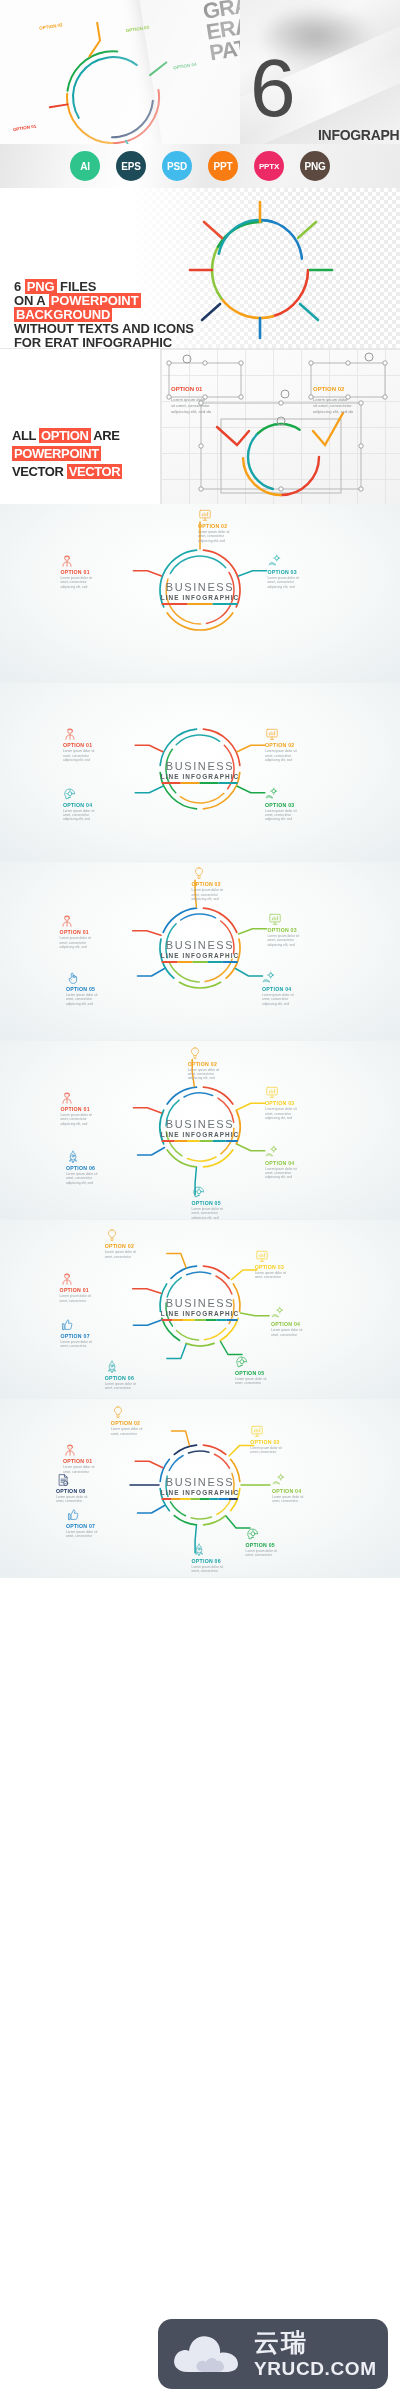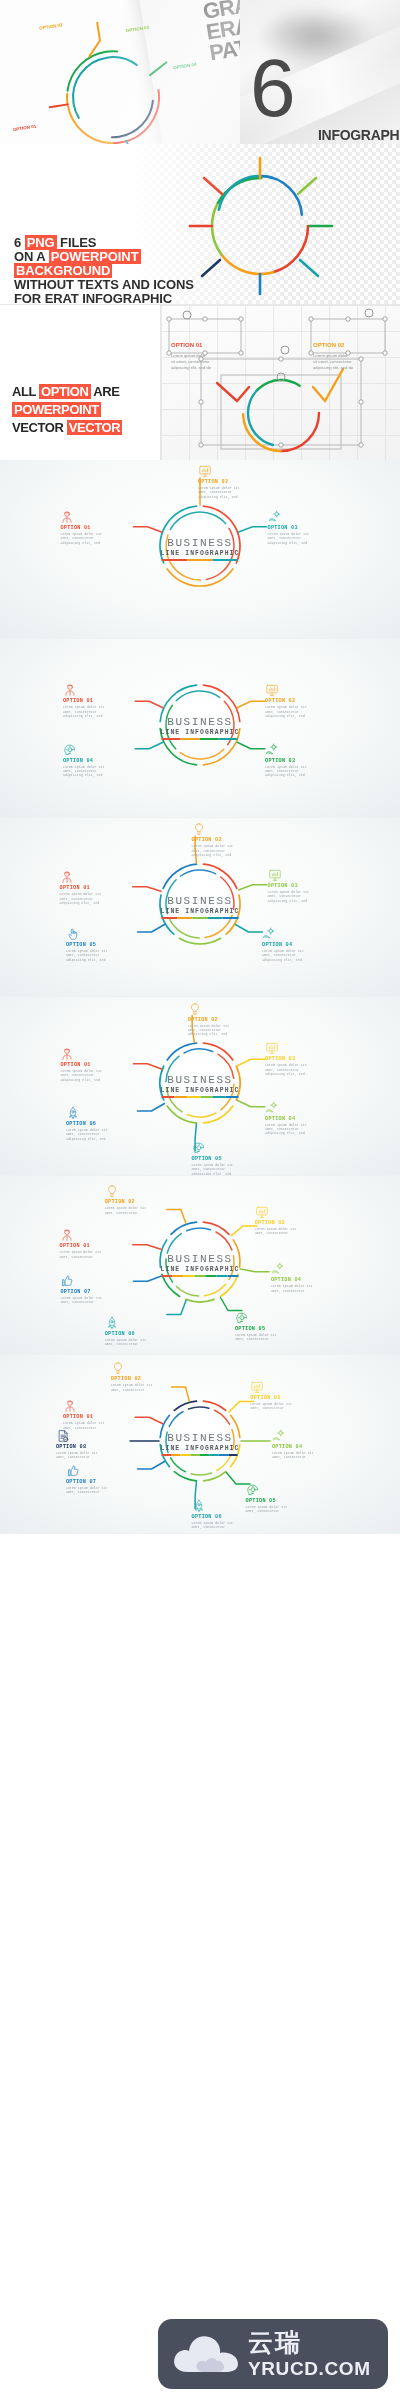--- a/index.html
+++ b/index.html
@@ -65,38 +65,38 @@
     color:#262626;letter-spacing:-.4px;}
   .vec-text div{white-space:nowrap;}
   .vec-right{position:relative;width:240px;height:155px;overflow:hidden;
     background:linear-gradient(160deg,#fdfdfd,#f2f2f2);border-left:1px solid #e6e6e6;}
   .wire-grid{position:absolute;inset:0;opacity:.5;
     background-image:linear-gradient(to right,#d8d8d8 1px,transparent 1px),
       linear-gradient(to bottom,#d8d8d8 1px,transparent 1px);
     background-size:28px 26px;}
 
   
-  .gallery{position:relative;width:400px;background:#fef9c3;font-family:Liberation Mono, monospace;}
+  .gallery{position:relative;width:400px;background:#fef9c3;}
   .info-card{position:relative;width:400px;height:178px;overflow:hidden;
     background:radial-gradient(ellipse at 50% 40%,#ffffff 0%,#f7f9f9 55%,#e9eef0 100%);
     border-bottom:1px solid #eef1f2;}
   .opt{position:absolute;width:74px;}
   .opt-title{font-size:5.2px;font-weight:bold;letter-spacing:.25px;margin:1px 0 1px;}
   .opt-body{font-size:3.3px;line-height:4.4px;color:#9aa3a8;}
   .opt.right{text-align:left;}
   .opt.left{text-align:left;}
   .center-label{position:absolute;left:50%;top:50%;transform:translate(-50%,-50%);text-align:center;}
   .center-label .t1{font-size:11px;color:#6d7478;letter-spacing:1.6px;line-height:12px;font-weight:300;}
   .center-label .t2{font-size:6.4px;color:#555b5e;letter-spacing:1.1px;font-weight:bold;margin-top:1px;}
   .center-bar{display:flex;height:2px;width:76px;margin:2px auto 0;}
   .center-bar i{flex:1;}
 
   
   .watermark{position:absolute;left:158px;bottom:14px;width:230px;height:70px;border-radius:14px;
-    background:#4a4f5e;display:flex;align-items:center;padding:0 12px;box-sizing:border-box;gap:4px;}
+    background:#4a4f5e;display:flex;align-items:center;padding:0 12px;box-sizing:border-box;gap:10px;}
   .wm-cloud{position:relative;width:74px;height:48px;flex:none;}
   .wm-text{color:#eceef4;line-height:1;}
   .wm-cn{font-size:25px;letter-spacing:2px;font-weight:bold;}
   .wm-en{font-size:19px;letter-spacing:.6px;font-weight:bold;margin-top:4px;}
 </style>
 </head>
 <body>
 
 <div class="page">
 
@@ -132,20 +132,40 @@
     </div>
 
     <div class="hero-right">
       <div class="hero-blur"></div>
       <div class="hero-streak"></div>
       <div class="hero-six">6</div>
       <div class="hero-infog">INFOGRAPHICS</div>
     </div>
   </section>
 
+  <section class="badges" id="badge-row">
+      <div class="badge" style="background: rgb(46, 196, 140);">
+        <span>AI</span>
+      </div>
+      <div class="badge" style="background: rgb(29, 75, 88);">
+        <span>EPS</span>
+      </div>
+      <div class="badge" style="background: rgb(65, 187, 235);">
+        <span>PSD</span>
+      </div>
+      <div class="badge" style="background: rgb(249, 124, 19);">
+        <span>PPT</span>
+      </div>
+      <div class="badge sm" style="background: rgb(236, 43, 102);">
+        <span>PPTX</span>
+      </div>
+      <div class="badge" style="background: rgb(92, 74, 64);">
+        <span>PNG</span>
+      </div>
+    </section>
 
   <section class="pngpanel">
     <div class="checker"></div>
     <div class="checker-fade"></div>
 
     <svg width="230" height="140" style="position:absolute;left:150px;top:12px;">
       <g fill="none" stroke-width="2.6" stroke-linecap="round">
         <circle cx="110" cy="70" r="48" stroke="#e8412c" stroke-dasharray="62 240"></circle>
         <circle cx="110" cy="70" r="48" stroke="#f6a01a" stroke-dasharray="58 244" stroke-dashoffset="-62"></circle>
         <circle cx="110" cy="70" r="48" stroke="#8cc63e" stroke-dasharray="55 247" stroke-dashoffset="-120"></circle>

